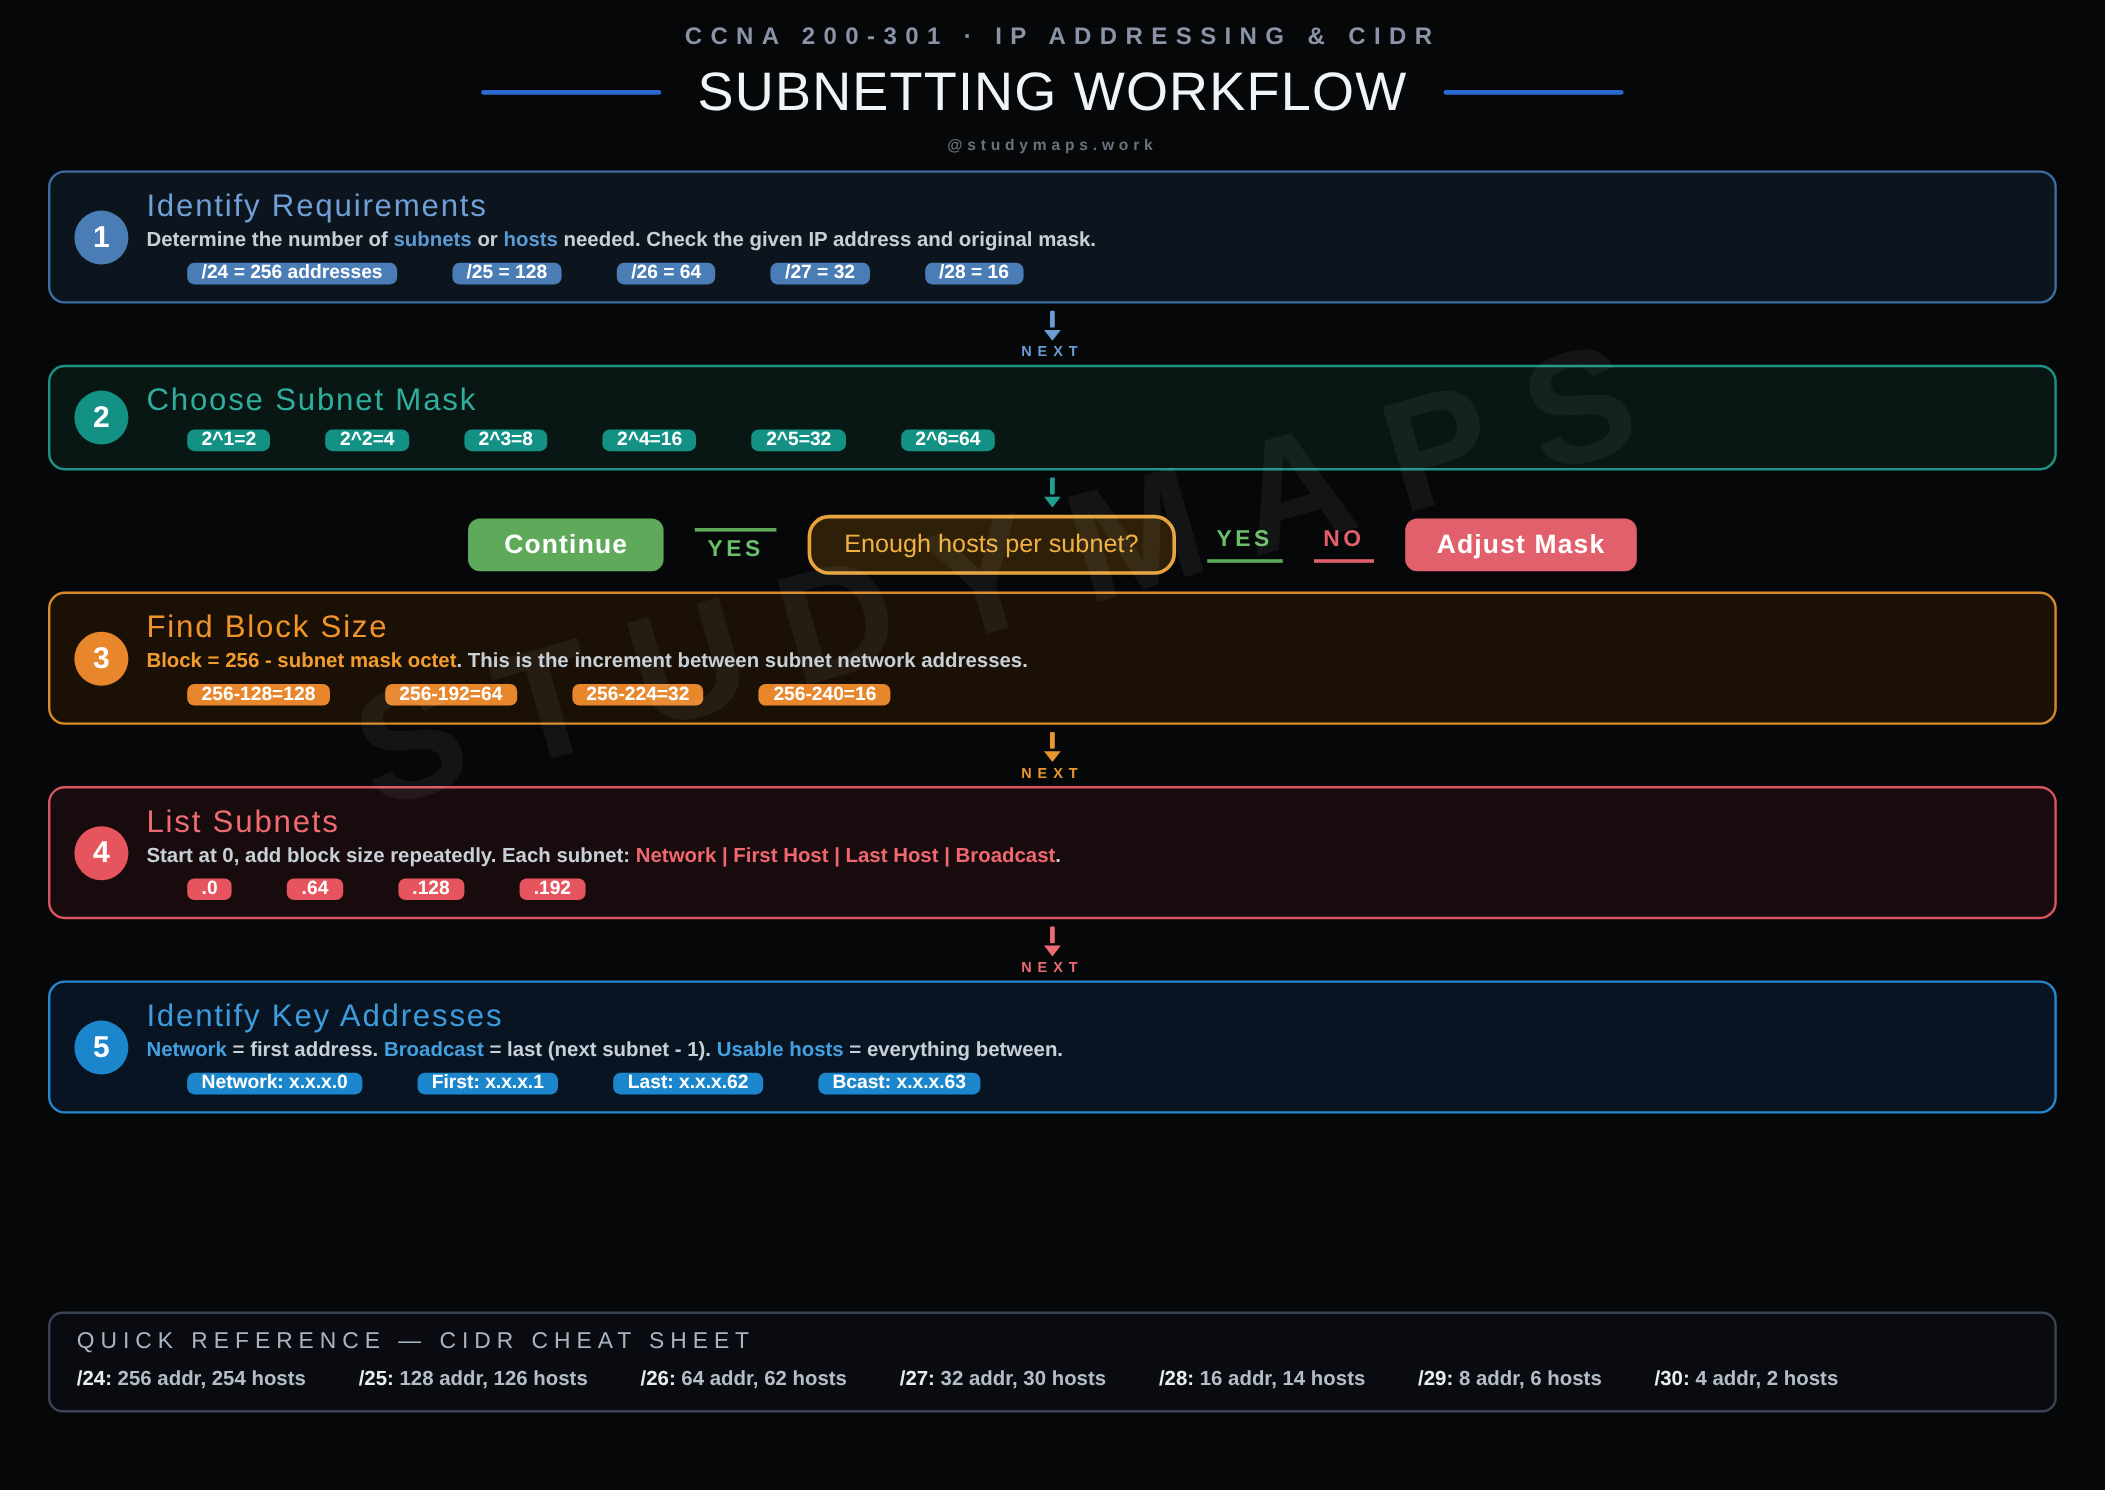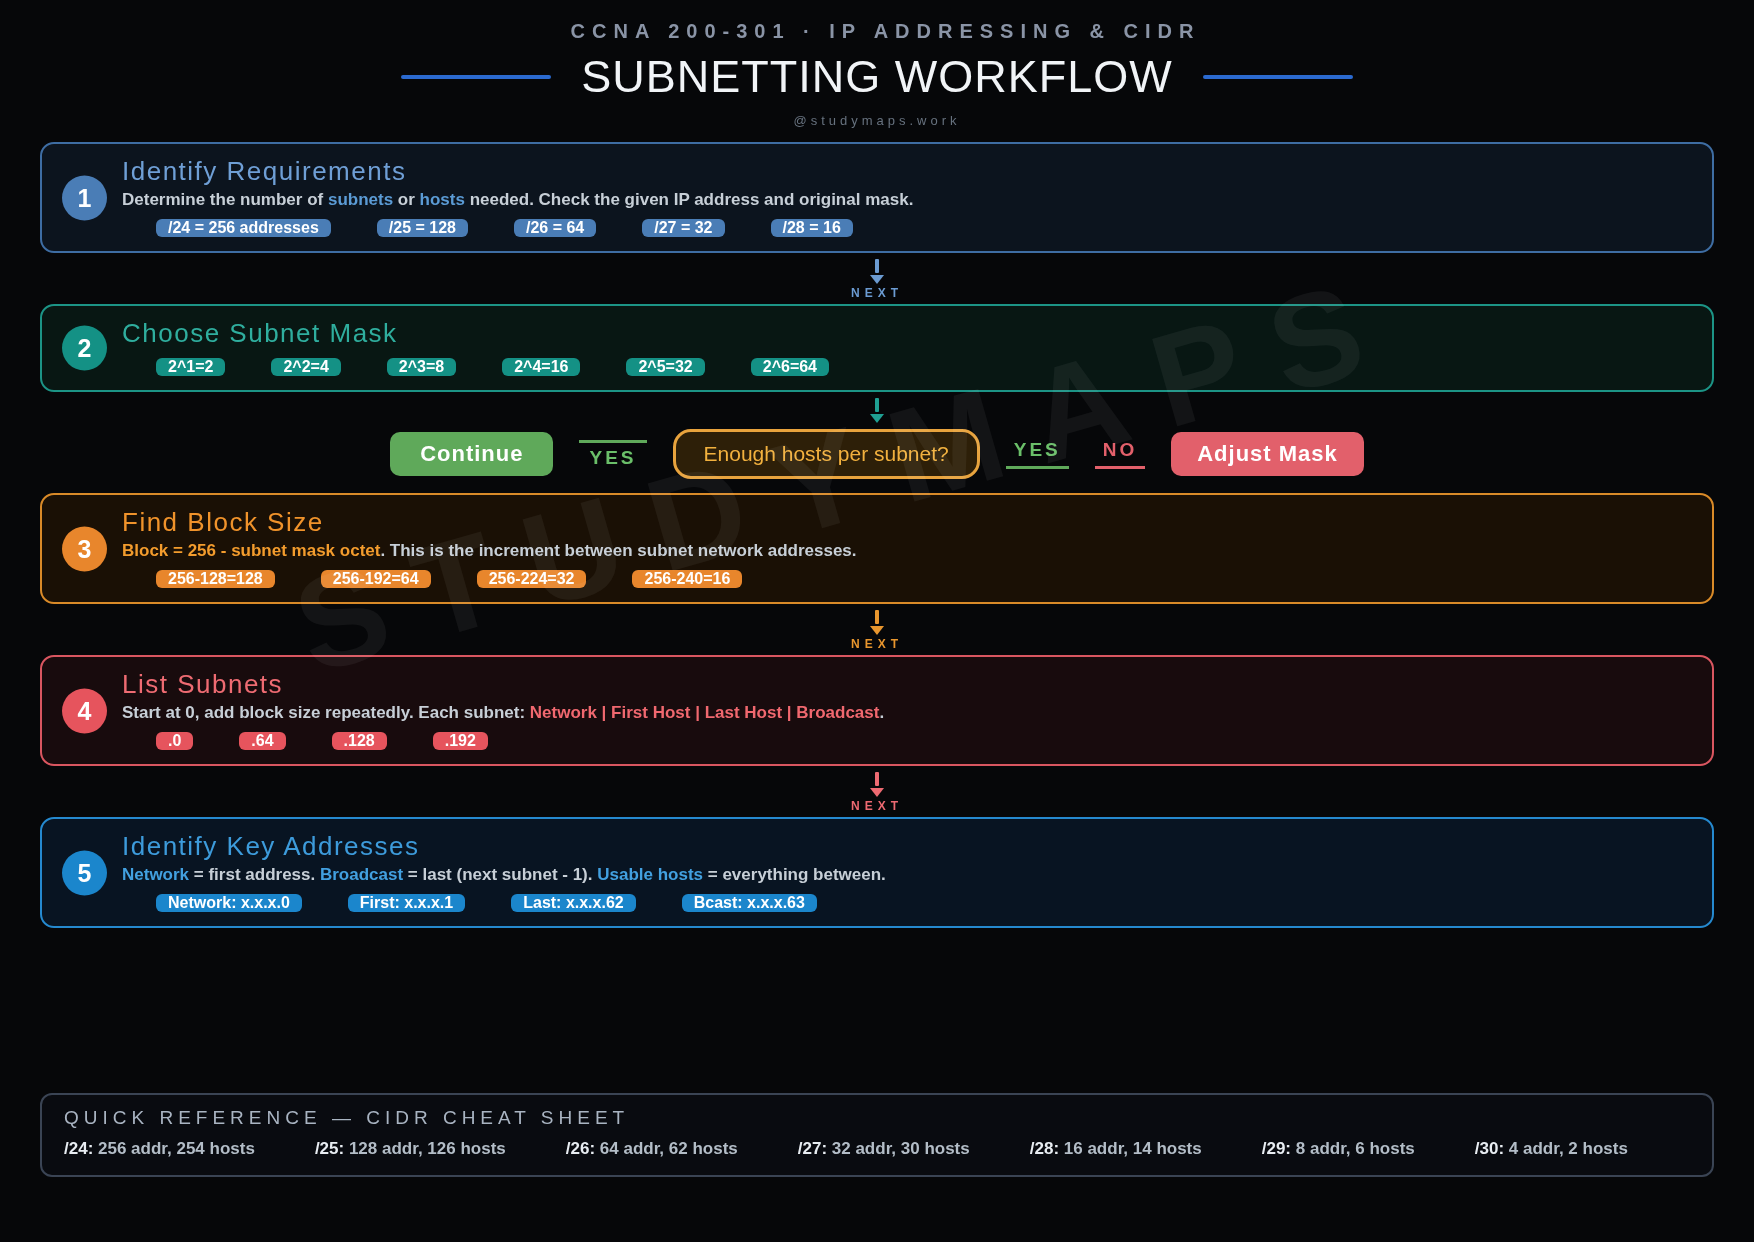--- a/index.html
+++ b/index.html
@@ -16,21 +16,21 @@
     font-size:132px;font-weight:700;letter-spacing:34px;
     color:rgba(255,255,255,0.055);
     transform:rotate(-16deg);transform-origin:left center;
     white-space:nowrap;pointer-events:none;z-index:6;
   }
   header{position:relative;z-index:2;}
   .eyebrow{text-align:center;font-size:20px;font-weight:700;letter-spacing:7px;color:#8a94a6;padding-top:20px;margin-left:17px;}
   .title-row{display:flex;align-items:center;justify-content:center;gap:30px;margin-top:8px;}
   .title-line{width:150px;height:4px;border-radius:2px;background:var(--line,#2b6ad0);}
   h1.main-title{margin:0;font-size:45px;font-weight:500;letter-spacing:1px;color:#f1f4f7;}
-  .handle{text-align:center;font-size:13px;font-weight:400;letter-spacing:4px;color:#67727f;margin-top:10px;margin-bottom:14px;}
+  .handle{text-align:center;font-size:13px;font-weight:700;letter-spacing:4px;color:#67727f;margin-top:10px;margin-bottom:14px;}
   .stage{position:relative;z-index:2;padding:0 40px;}
   .step{
     position:relative;border:2px solid var(--border,#444);
     background:var(--bg,#101010);border-radius:14px;
     padding:12px 24px 14px 80px;
   }
   .step-circle{
     position:absolute;left:20px;top:50%;transform:translateY(-50%);
     width:45px;height:45px;border-radius:50%;
     background:var(--circle,#555);color:#fff;
@@ -49,21 +49,21 @@
   .decision{display:flex;align-items:center;justify-content:center;gap:26px;margin:0 0 14px;}
   .btn-continue{background:var(--green,#5fa95a);color:#fff;font-size:22px;font-weight:600;padding:9px 30px;border-radius:10px;letter-spacing:1px;}
   .yes-over{color:var(--green-text,#6abf69);border-top:3px solid var(--green,#5fa95a);padding:4px 10px 0;font-size:19px;font-weight:700;letter-spacing:3px;}
   .question-pill{border:3px solid var(--amber,#e8a33d);background:var(--amber-bg,#2d1f08);color:var(--amber-text,#f2b13e);font-size:21px;font-weight:400;padding:10px 28px;border-radius:18px;}
   .yes-under{color:var(--green-text,#6abf69);border-bottom:3px solid var(--green,#5fa95a);padding:0 8px 5px;font-size:19px;font-weight:700;letter-spacing:3px;}
   .no-under{color:var(--red,#e2606b);border-bottom:3px solid var(--red,#e2606b);padding:0 8px 5px;font-size:19px;font-weight:700;letter-spacing:3px;}
   .btn-adjust{background:var(--red,#e2606b);color:#fff;font-size:22px;font-weight:600;padding:9px 26px;border-radius:10px;letter-spacing:1px;}
   .spacer{height:165px;}
   .quickref{border:2px solid #3a4454;border-radius:12px;padding:12px 22px 16px;background:rgba(13,17,26,0.45);}
   .qr-title{font-size:19px;letter-spacing:5px;color:#a9b4c2;font-weight:500;margin-bottom:10px;}
-  .qr-row{display:flex;gap:60px;font-size:17px;white-space:nowrap;}
+  .qr-row{display:flex;gap:44px;font-size:17px;white-space:nowrap;}
   .qr-cidr{font-weight:700;color:#e8edf2;}
   .qr-detail{color:#b3bdc7;font-weight:600;}
 </style>
 </head>
 <body>
 
 <div class="page">
   <div class="watermark">STUDYMAPS</div>
 
   <header>

